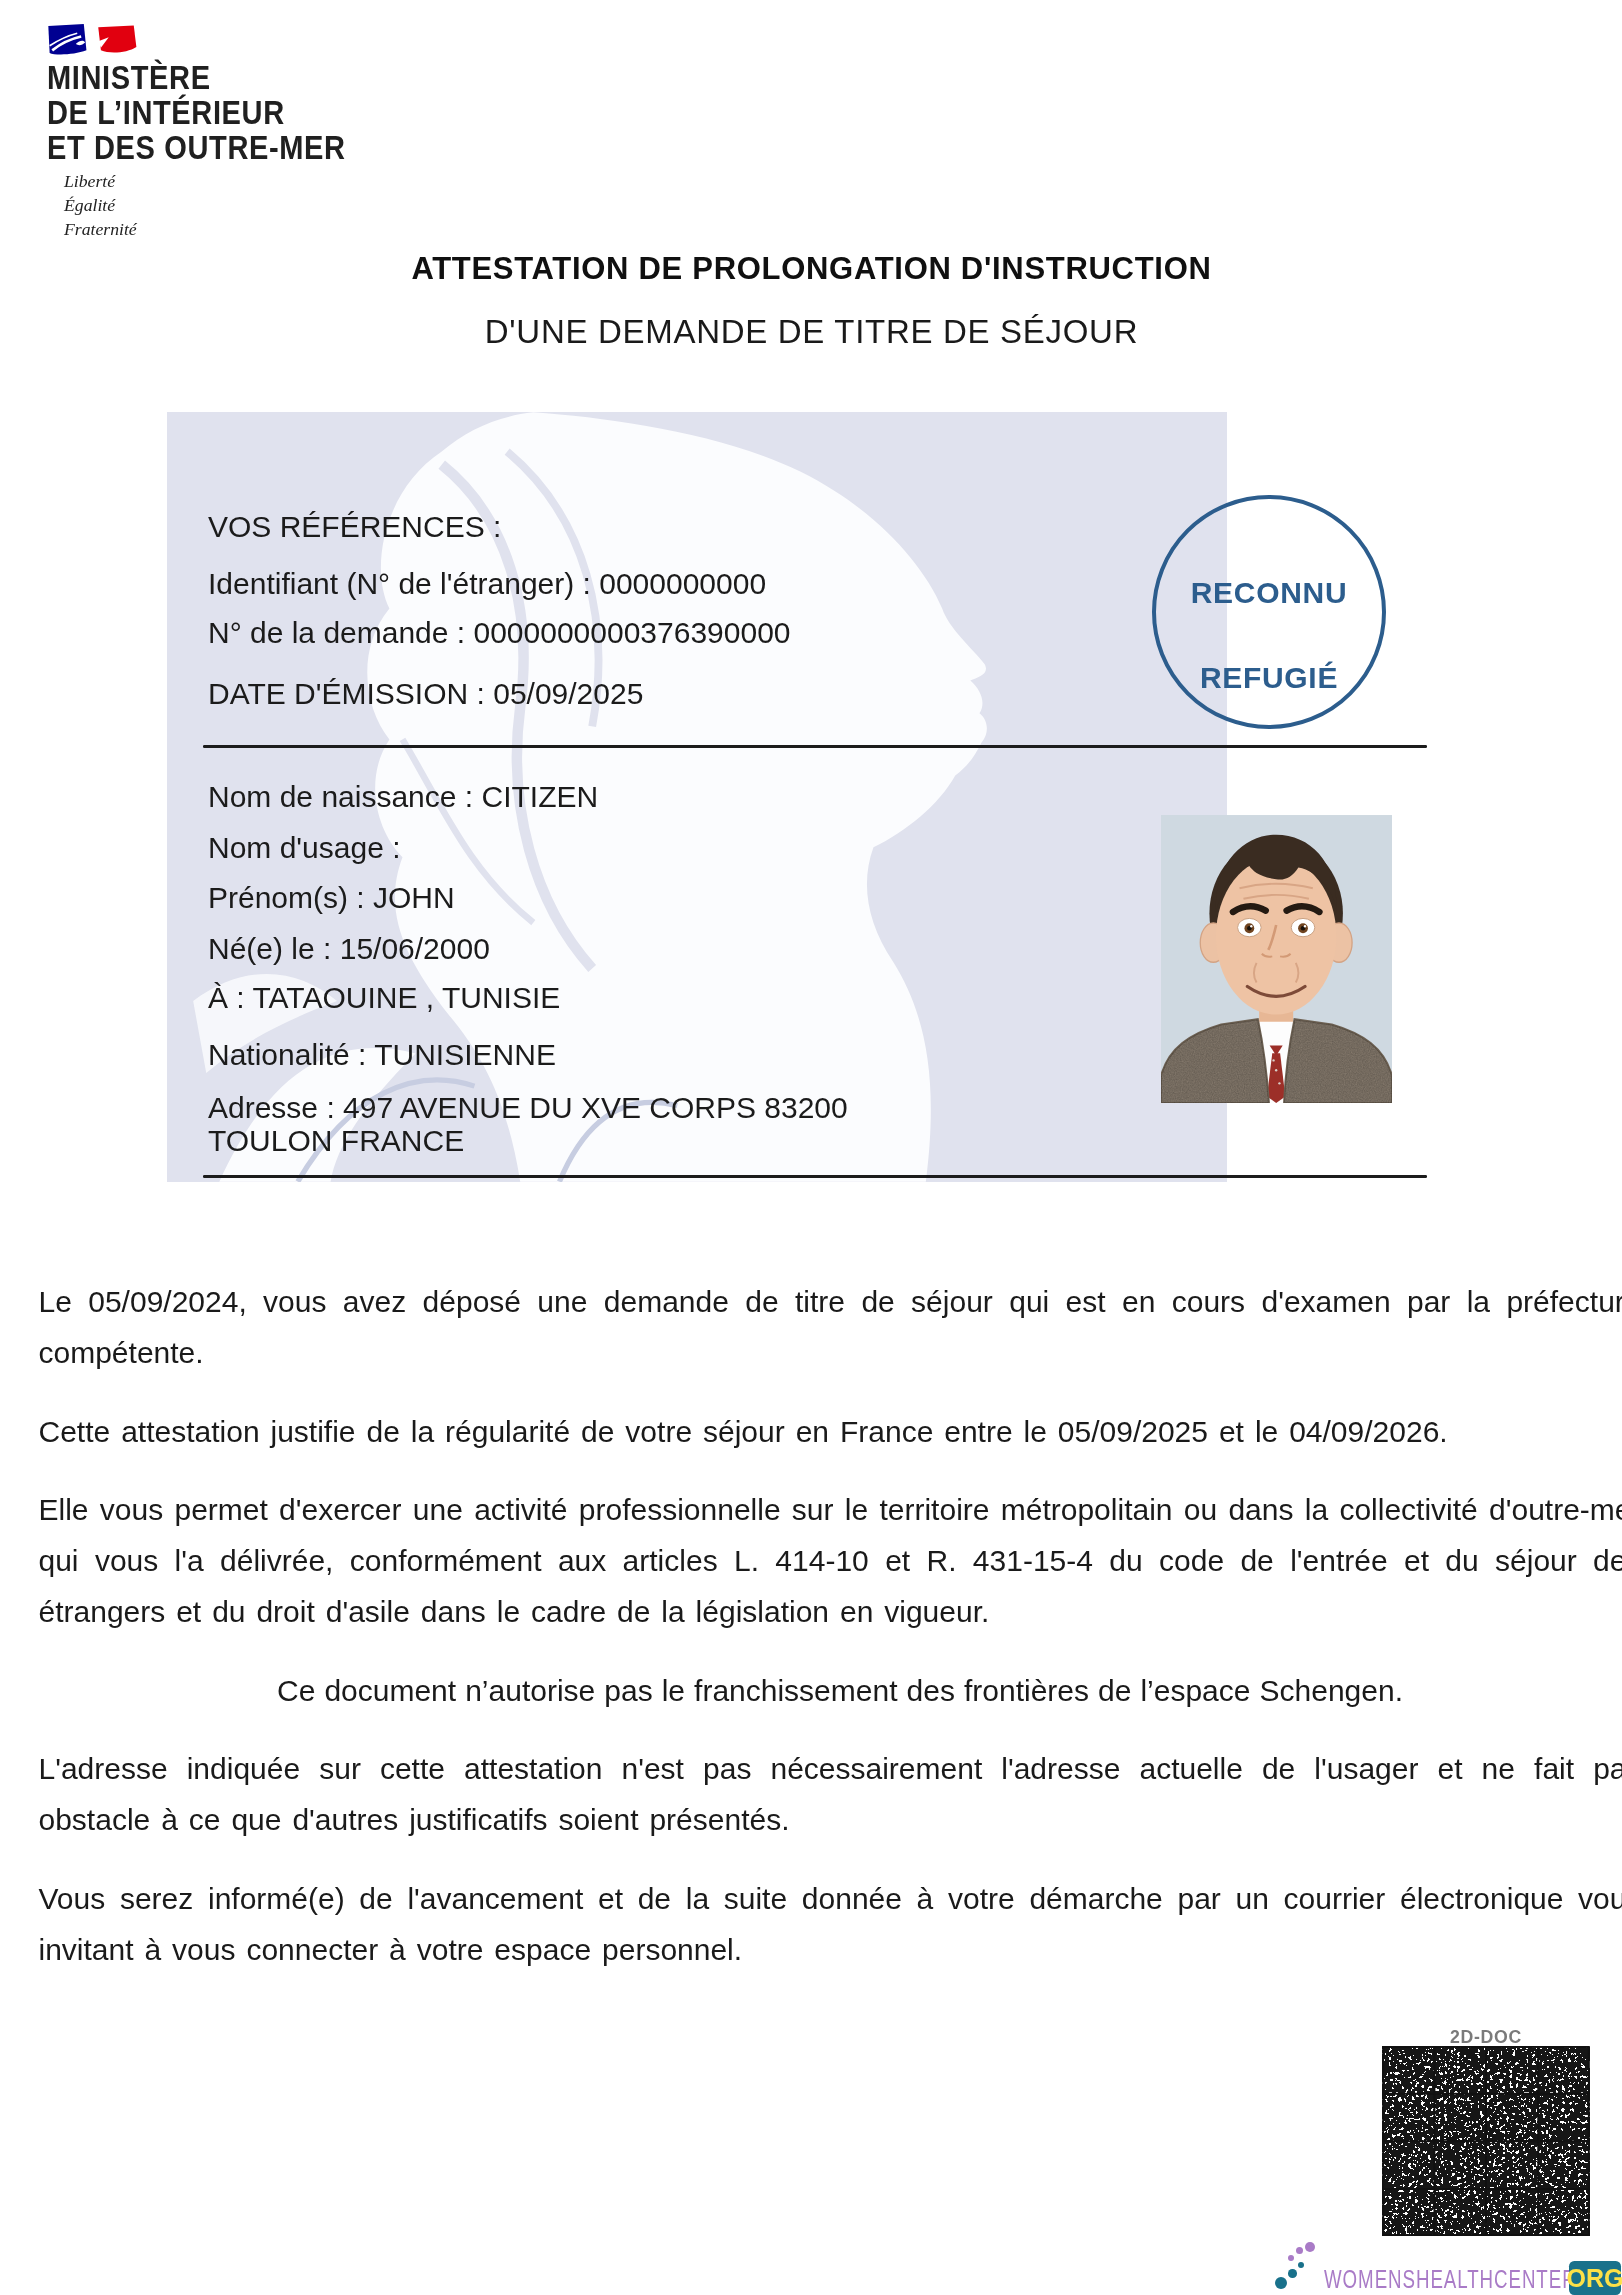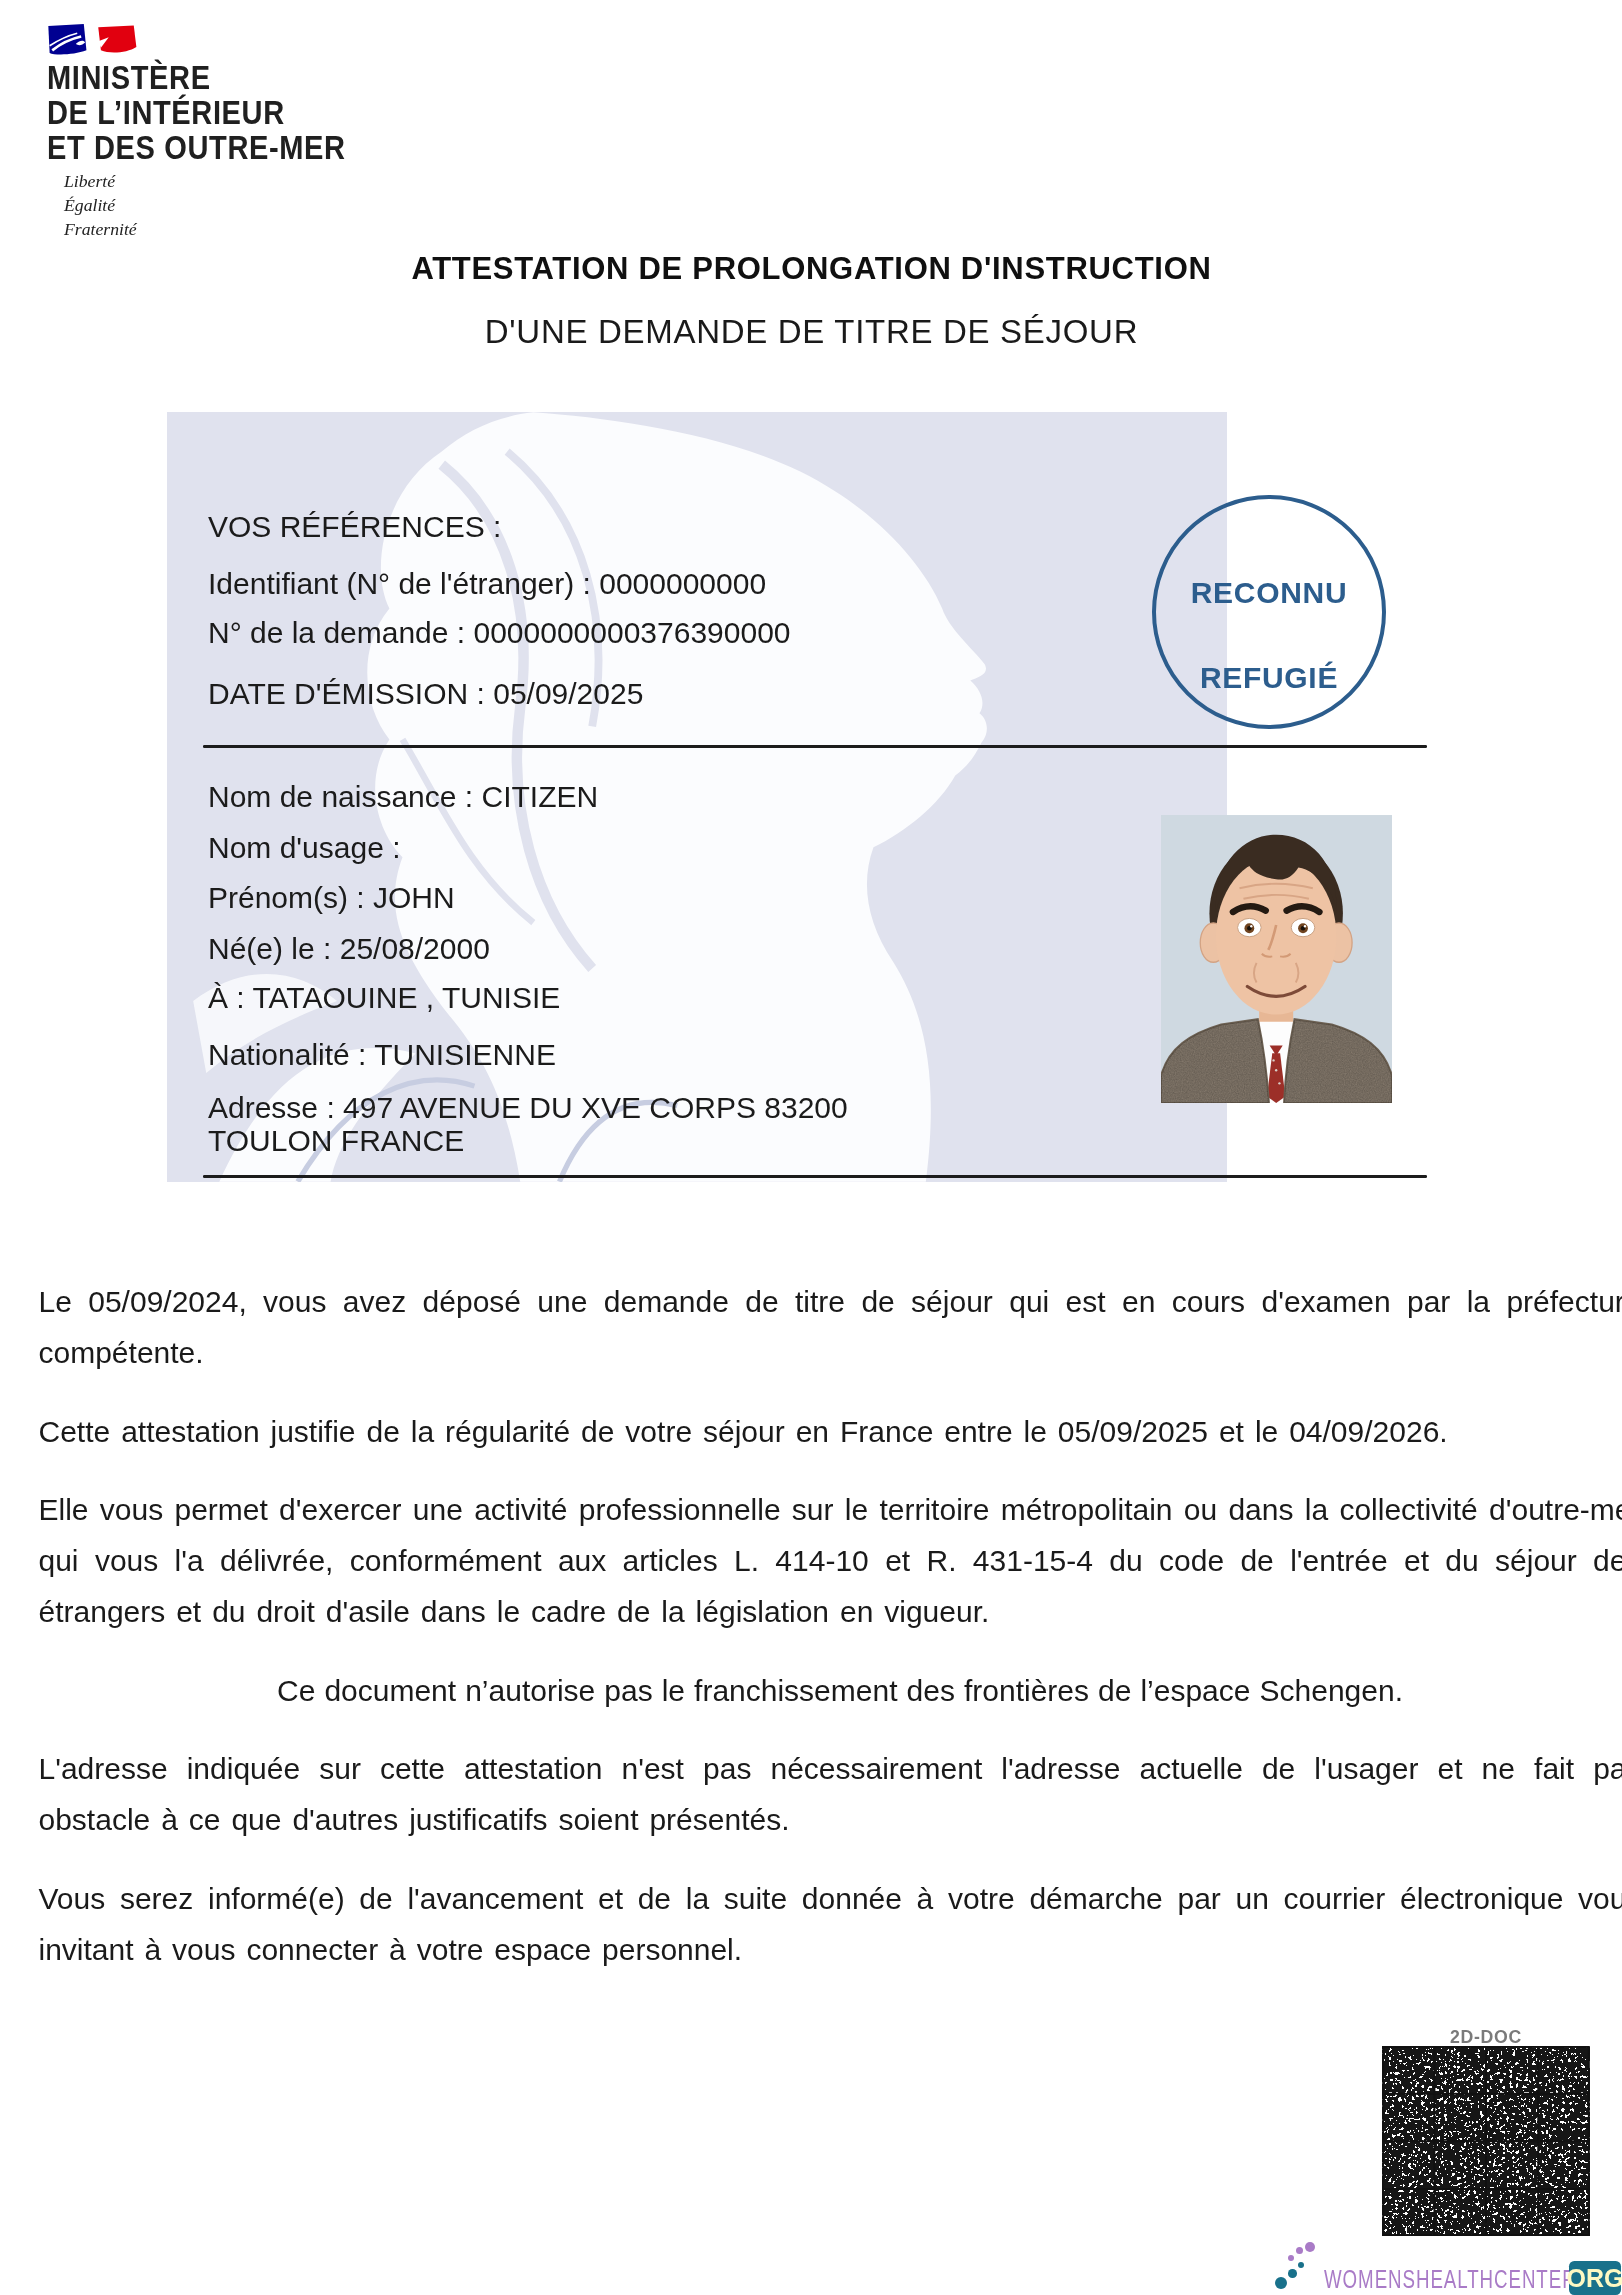--- a/index.html
+++ b/index.html
@@ -54,21 +54,21 @@
   
   .barcode-label{position:absolute;left:1382px;top:2027px;width:208px;text-align:center;
                  font-size:17.7px;font-weight:bold;color:#7a7a7a;letter-spacing:0.7px;}
   .barcode{position:absolute;left:1382px;top:2046px;width:208px;height:190px;}
 
   
   .dot{position:absolute;border-radius:50%;}
   .site-text{position:absolute;left:1324px;top:2264px;font-size:26px;color:#a97bc7;
              white-space:nowrap;transform:scaleX(.72);transform-origin:left top;letter-spacing:1.3px;}
   .org-badge{position:absolute;left:1569px;top:2261px;width:52px;height:34px;background:#19718b;
-             border-radius:5.2px;color:#fef9c3;font-weight:bold;font-size:25px;
+             border-radius:5.2px;color:#fde047;font-weight:bold;font-size:25px;
              display:flex;align-items:center;justify-content:center;text-align:center;}
 </style>
 </head>
 <body>
 
 <div id="page">
 
   <svg class="flag" viewBox="0 0 140 50">
     <path d="M2,3 L56,0 L60,40 C42,47 12,48 4,44 Z" fill="#000091"></path>
     <path d="M8,40 C22,29 34,23 52,19" stroke="#ffffff" stroke-width="4" fill="none"></path>
@@ -110,21 +110,21 @@
     </svg>
 
     <div class="cline refs-heading">VOS RÉFÉRENCES :</div>
     <div class="cline l-ident">Identifiant (N° de l'étranger) : 0000000000</div>
     <div class="cline l-dem">N° de la demande : 0000000000376390000</div>
     <div class="cline l-emis">DATE D'ÉMISSION : 05/09/2025</div>
 
     <div class="cline p-nom">Nom de naissance : CITIZEN</div>
     <div class="cline p-usage">Nom d'usage :</div>
     <div class="cline p-pren">Prénom(s) : JOHN</div>
-    <div class="cline p-ne">Né(e) le : 25/08/2000</div>
+    <div class="cline p-ne">Né(e) le : 15/06/2000</div>
     <div class="cline p-lieu">À : TATAOUINE , TUNISIE</div>
     <div class="cline p-nat">Nationalité : TUNISIENNE</div>
     <div class="cline p-adr">Adresse : 497 AVENUE DU XVE CORPS 83200 TOULON FRANCE</div>
   </div>
 
   <div class="divider div1"></div>
   <div class="divider div2"></div>
 
   <div class="stamp">
     <div class="sline">RECONNU</div>

